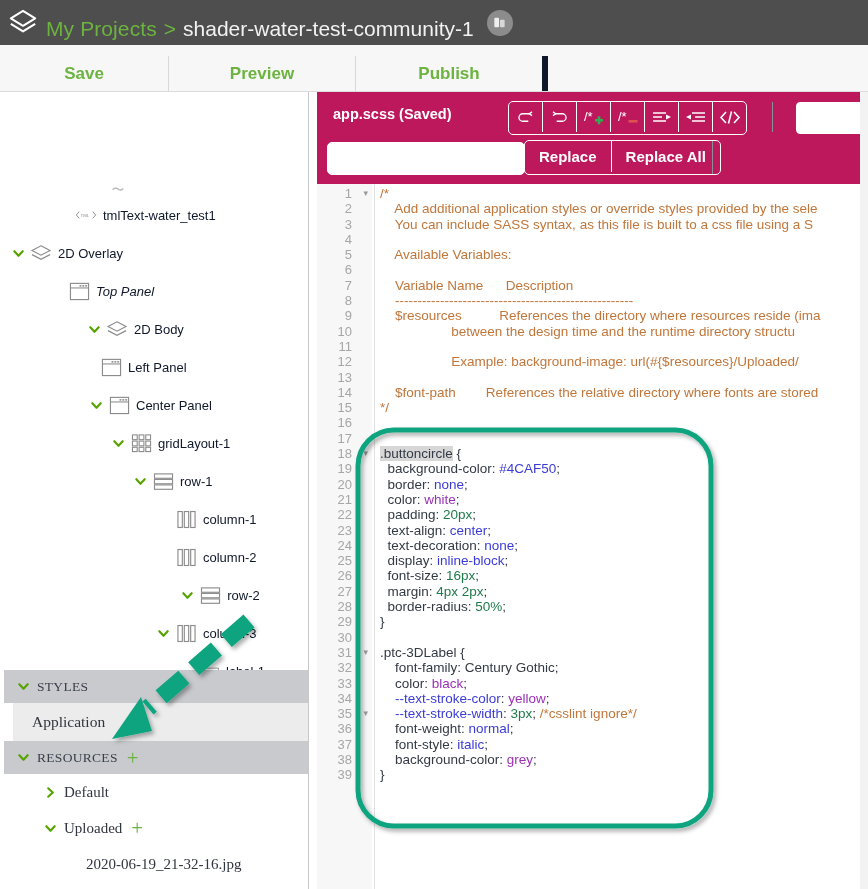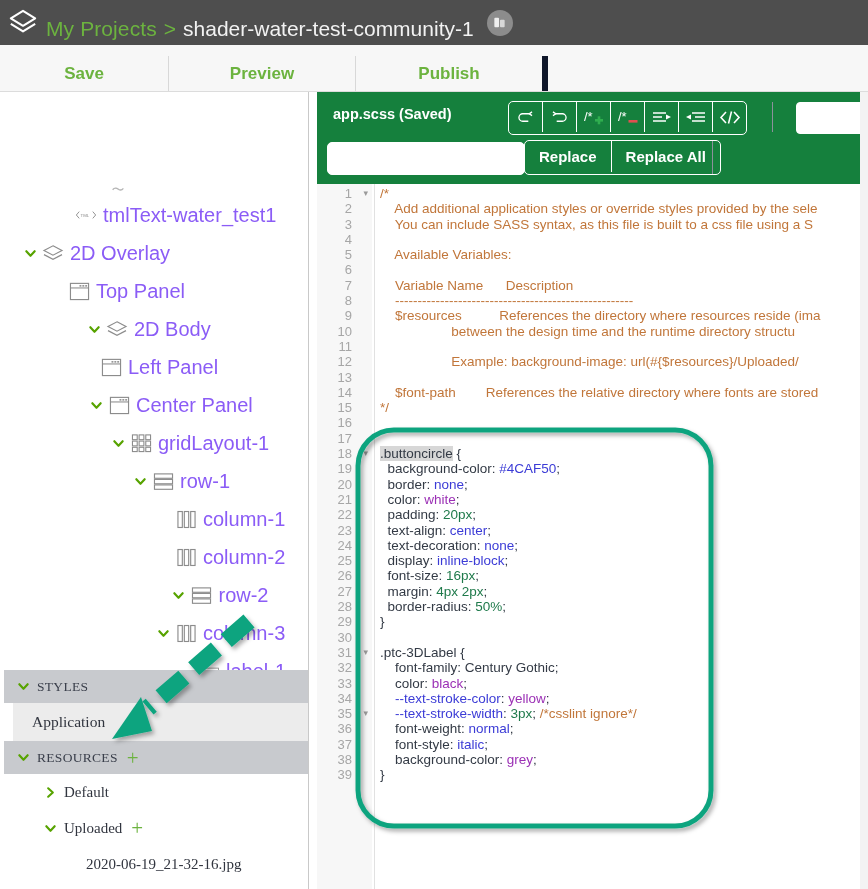--- a/index.html
+++ b/index.html
@@ -70,21 +70,21 @@
   }
   .tnode .chev{
     width:17px;height:17px;flex:0 0 auto;margin-right:3px;
     display:flex;align-items:center;justify-content:center;color:#57a300;
   }
   .tnode .chev.blank{visibility:hidden;}
   .tnode .ticon{
     width:22px;height:20px;flex:0 0 auto;margin-right:6px;
     display:flex;align-items:center;justify-content:center;
   }
-  .tnode .tlabel{font-size:20px;color:#8b5cf6;}
+  .tnode .tlabel{font-size:13px;color:#0f172a;}
 
   
   .sec-header{
     position:relative;height:33px;background:#c8cace;
     display:flex;align-items:center;
     font-size:13.5px;letter-spacing:.3px;color:#3a3f4b;font-weight:400;
     cursor:pointer;
   }
   .sec-header .chev{width:18px;margin-left:10px;margin-right:5px;color:#57a300;
       display:flex;align-items:center;justify-content:center;}
@@ -103,21 +103,21 @@
   }
   .res-row .chev{width:16px;margin-right:6px;color:#57a300;
       display:flex;align-items:center;justify-content:center;}
 
   
   .editor{
     position:absolute;left:317px;top:92px;width:551px;height:797px;
     background:#ffffff;overflow:hidden;
   }
   .ed-toolbar{
-    position:absolute;left:0;top:0;width:551px;height:92px;background:#15803d;
+    position:absolute;left:0;top:0;width:551px;height:92px;background:#be185d;
   }
   .ed-filename{
     position:absolute;left:16px;top:14px;
     color:#ffffff;font-size:14.5px;font-weight:bold;white-space:nowrap;
   }
   .tool-group{
     position:absolute;left:191px;top:9px;height:32px;
     display:flex;border:1px solid #ffffff;border-radius:5px;overflow:hidden;
   }
   .tool-btn{
@@ -233,35 +233,35 @@
           <span class="chev blank"></span>
           <span class="ticon">
             <svg width="24" height="14" viewBox="0 0 26 14">
               <polyline points="5,3 1.6,7 5,11" fill="none" stroke="#8c8c8c" stroke-width="1.1"></polyline>
               <polyline points="21,3 24.4,7 21,11" fill="none" stroke="#8c8c8c" stroke-width="1.1"></polyline>
               <text x="6.5" y="9.4" font-family="Liberation Sans" font-size="5.2" fill="#8c8c8c">TML</text>
             </svg>
           </span>
           <span class="tlabel">tmlText-water_test1</span>
         </div>
-        <div class="tnode" style="padding-left: 22px;">
+        <div class="tnode" style="padding-left: 10px;">
           <span class="chev">
             <svg width="13" height="13" viewBox="0 0 14 14">
               <polyline points="2.5,4.5 7,9.5 11.5,4.5" fill="none" stroke="#57a300" stroke-width="2.3" stroke-linecap="round" stroke-linejoin="round"></polyline>
             </svg>
           </span>
           <span class="ticon">
             <svg width="22" height="18" viewBox="0 0 24 20">
               <polygon points="12,2 22,7.2 12,12.4 2,7.2" fill="none" stroke="#8c8c8c" stroke-width="1.3"></polygon>
               <polyline points="2,11.8 12,17 22,11.8" fill="none" stroke="#8c8c8c" stroke-width="1.3"></polyline>
             </svg>
           </span>
           <span class="tlabel">2D Overlay</span>
         </div>
-        <div class="tnode" style="padding-left: 48px;">
+        <div class="tnode" style="padding-left: 48px; font-style: italic;">
           <span class="chev blank"></span>
           <span class="ticon">
             <svg width="21" height="20" viewBox="0 0 22 21">
               <rect x="1.5" y="2.5" width="19" height="17" fill="none" stroke="#8c8c8c" stroke-width="1.2"></rect>
               <line x1="1.5" y1="7.3" x2="20.5" y2="7.3" stroke="#8c8c8c" stroke-width="1.1"></line>
               <g fill="#8c8c8c">
                 <rect x="11" y="4.3" width="2" height="1.6"></rect>
                 <rect x="14" y="4.3" width="2" height="1.6"></rect>
                 <rect x="17" y="4.3" width="2" height="1.6"></rect>
               </g>

